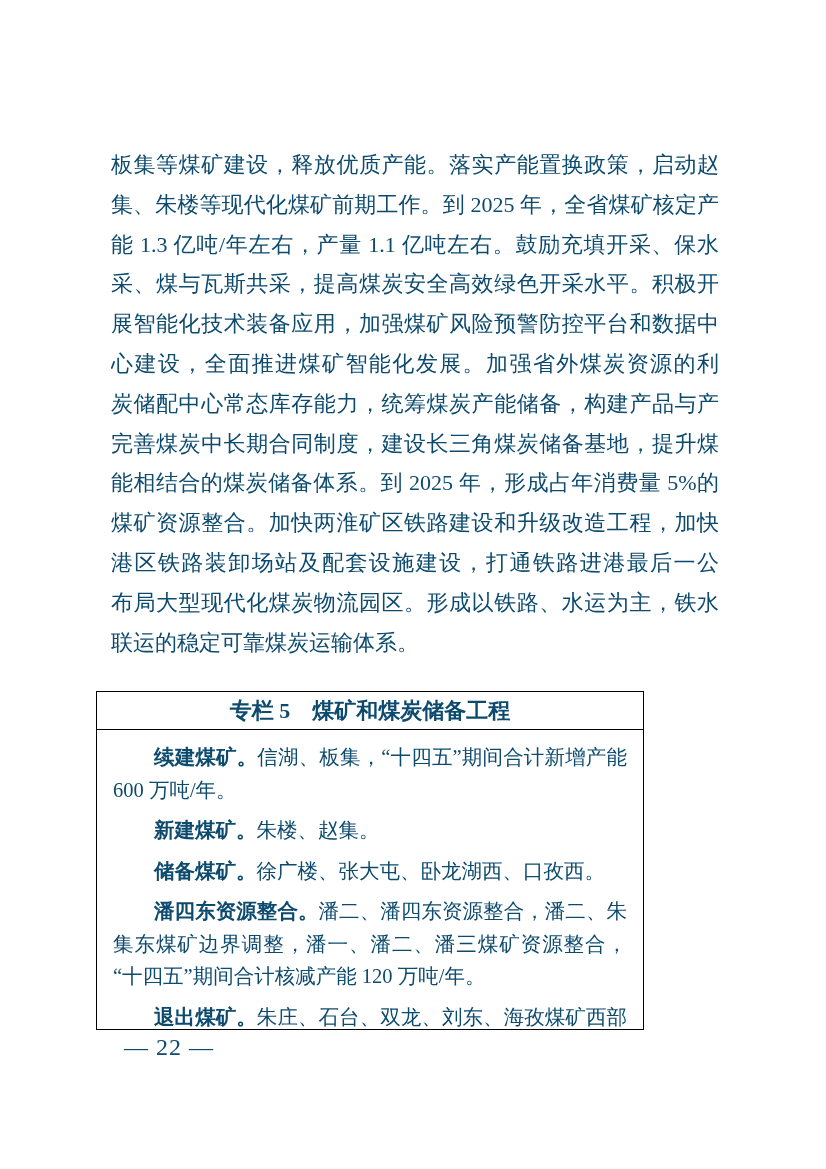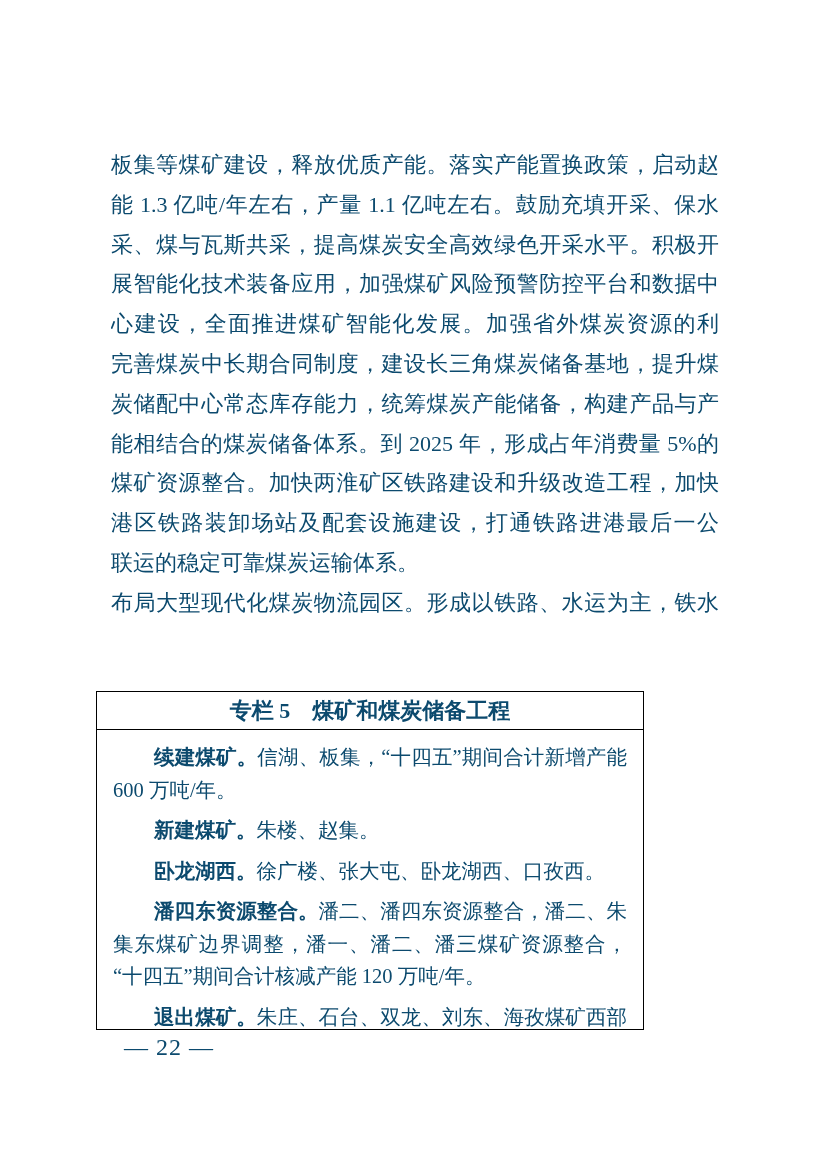--- a/index.html
+++ b/index.html
@@ -76,39 +76,40 @@
     letter-spacing: 1px;
   }
 </style>
 </head>
 <body>
 
 <div class="page">
 
   <main class="body-text">
     <div class="bline">板集等煤矿建设，释放优质产能。落实产能置换政策，启动赵</div>
+    <div class="bline">集、朱楼等现代化煤矿前期工作。到 2025 年，全省煤矿核定产</div>
     <div class="bline">能 1.3 亿吨/年左右，产量 1.1 亿吨左右。鼓励充填开采、保水开</div>
     <div class="bline">采、煤与瓦斯共采，提高煤炭安全高效绿色开采水平。积极开</div>
     <div class="bline">展智能化技术装备应用，加强煤矿风险预警防控平台和数据中</div>
     <div class="bline">心建设，全面推进煤矿智能化发展。加强省外煤炭资源的利用。</div>
+    <div class="bline">炭储配中心常态库存能力，统筹煤炭产能储备，构建产品与产</div>
     <div class="bline">完善煤炭中长期合同制度，建设长三角煤炭储备基地，提升煤</div>
-    <div class="bline">炭储配中心常态库存能力，统筹煤炭产能储备，构建产品与产</div>
     <div class="bline">能相结合的煤炭储备体系。到 2025 年，形成占年消费量 5%的</div>
     <div class="bline">煤矿资源整合。加快两淮矿区铁路建设和升级改造工程，加快</div>
     <div class="bline">港区铁路装卸场站及配套设施建设，打通铁路进港最后一公里，</div>
+    <div class="bline">布局大型现代化煤炭物流园区。形成以铁路、水运为主，铁水</div>
     <div class="bline last">联运的稳定可靠煤炭运输体系。</div>
-    <div class="bline">布局大型现代化煤炭物流园区。形成以铁路、水运为主，铁水</div>
   </main>
 
   <section class="callout-box">
     <header class="box-title">专栏 5　煤矿和煤炭储备工程</header>
     <div class="box-content">
       <p class="box-para"><span class="lead">续建煤矿。</span><span>信湖、板集，“十四五”期间合计新增产能 600 万吨/年。</span></p>
       <p class="box-para"><span class="lead">新建煤矿。</span><span>朱楼、赵集。</span></p>
-      <p class="box-para"><span class="lead">卧龙湖西。</span><span>徐广楼、张大屯、卧龙湖西、口孜西。</span></p>
+      <p class="box-para"><span class="lead">储备煤矿。</span><span>徐广楼、张大屯、卧龙湖西、口孜西。</span></p>
       <p class="box-para"><span class="lead">潘四东资源整合。</span><span>潘二、潘四东资源整合，潘二、朱集东煤矿边界调整，潘一、潘二、潘三煤矿资源整合，“十四五”期间合计核减产能 120 万吨/年。</span></p>
       <p class="box-para"><span class="lead">退出煤矿。</span><span>朱庄、石台、双龙、刘东、海孜煤矿西部井，“十四五”期间合计退出产能 391 万吨/年。</span></p>
       <p class="box-para"></p>
     </div>
   </section>
 
   <footer class="page-footer">
     <span>— 22 —</span>
   </footer>
 

